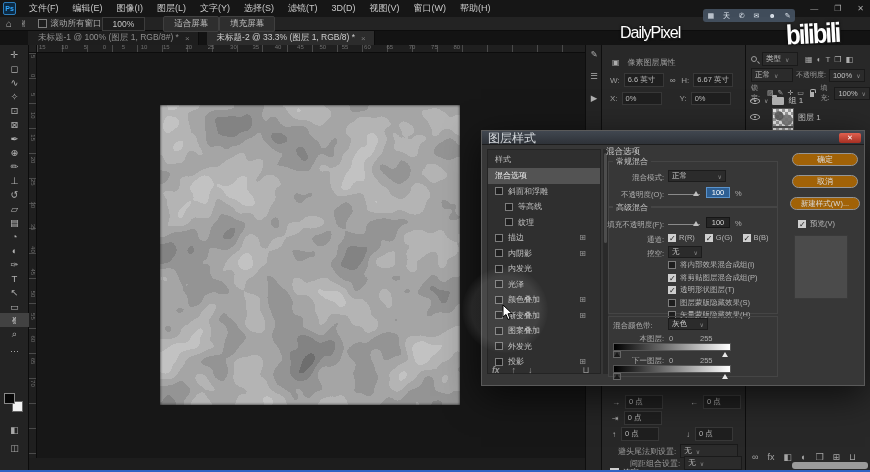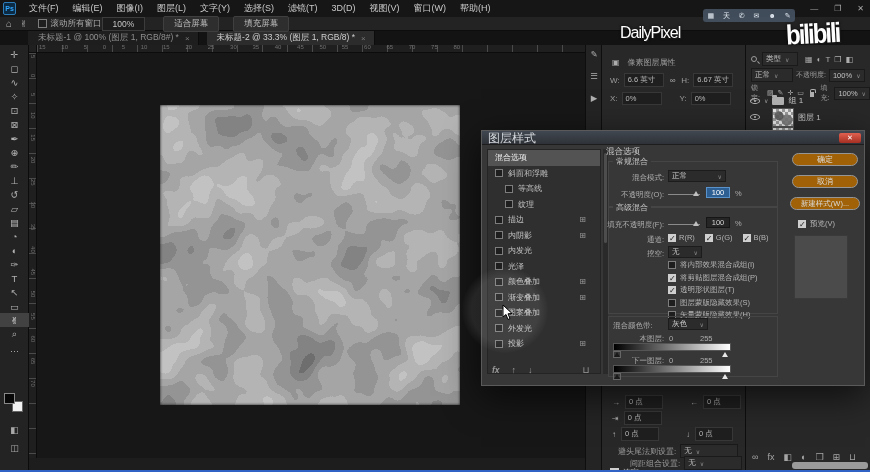--- a/index.html
+++ b/index.html
@@ -16,21 +16,21 @@
 
   
   #optionsbar { position:absolute; left:0; top:17px; width:870px; height:14px; background:#232323; border-bottom:1px solid #0d0d0d; display:flex; align-items:center; font-size:8.5px; z-index:5; }
   .opt-home { color:#b5b5b5; font-size:10px; margin:0 8px 0 6px; }
   .opt-hand { color:#b5b5b5; font-size:9px; margin-right:10px; }
   .opt-check { display:flex; align-items:center; gap:4px; color:#aaa; }
   .chk { display:inline-block; width:9px; height:9px; border:1px solid #7d7d7d; background:#1e1e1e; position:relative; flex:none; }
   .chk.on { background:#cfcfcf; border-color:#cfcfcf; }
   .chk.on::after { content:"✓"; position:absolute; left:0px; top:-1px; font-size:8px; color:#1a1a1a; font-weight:bold; }
   .opt-zoombox { background:#1c1c1c; border:1px solid #3c3c3c; color:#c5c5c5; padding:1px 10px; margin-right:18px; }
-  .opt-btn { background:#2e2e2e; border:1px solid #3f3f3f; border-radius:2px; color:#c0c0c0; padding:1px 10px; margin-right:14px; }
+  .opt-btn { background:#2e2e2e; border:1px solid #3f3f3f; border-radius:2px; color:#c0c0c0; padding:1px 10px; }
 
   
   #tabbar { position:absolute; left:0; top:31px; width:870px; height:14px; background:#131313; display:flex; z-index:4; }
   .doc-tab { display:flex; align-items:center; gap:6px; padding:0 8px 0 10px; font-size:8.5px; color:#8f8f8f; background:#1e1e1e; border-right:1px solid #0c0c0c; margin-left:28px; }
   .doc-tab + .doc-tab { margin-left:8px; }
   .doc-tab.active { background:#2c2c2c; color:#cfcfcf; }
   .tab-close { color:#777; font-size:8px; }
 
   
   #toolbar { position:absolute; left:0; top:45px; width:29px; height:425px; background:#232323; border-right:1px solid #0c0c0c; z-index:4; }
@@ -438,20 +438,21 @@
   </div>
 
   <div id="hscroll-thumb"></div>
   <div id="progress-line"></div>
 
   <div id="dialog">
     <div id="dlg-title">图层样式</div>
     <div id="dlg-close">✕</div>
 
     <div id="styles-panel">
+      <div class="styles-header">样式</div>
       <div>
 
           <div class="style-row sel">
 
             <span>混合选项</span>
 
           </div>
 
           <div class="style-row">
             <span class="chk"></span>

